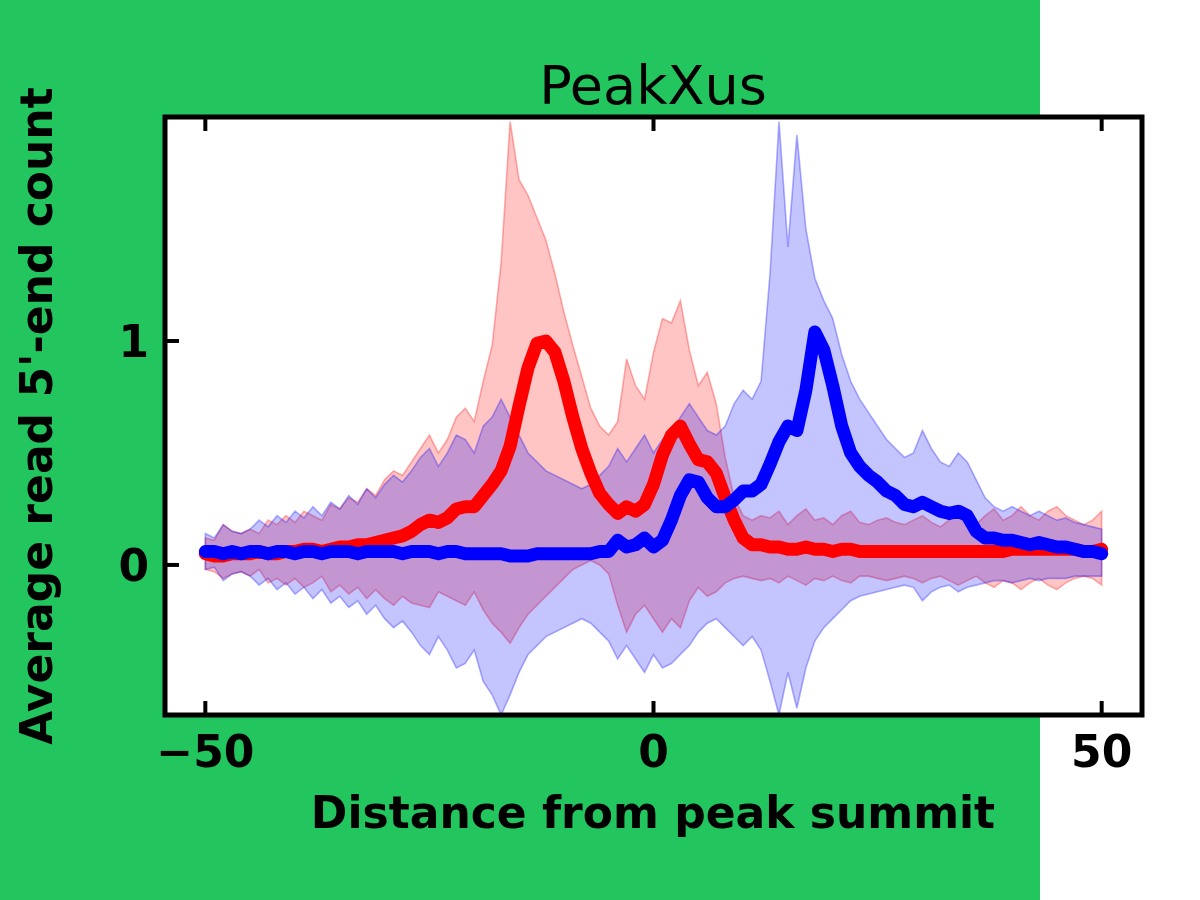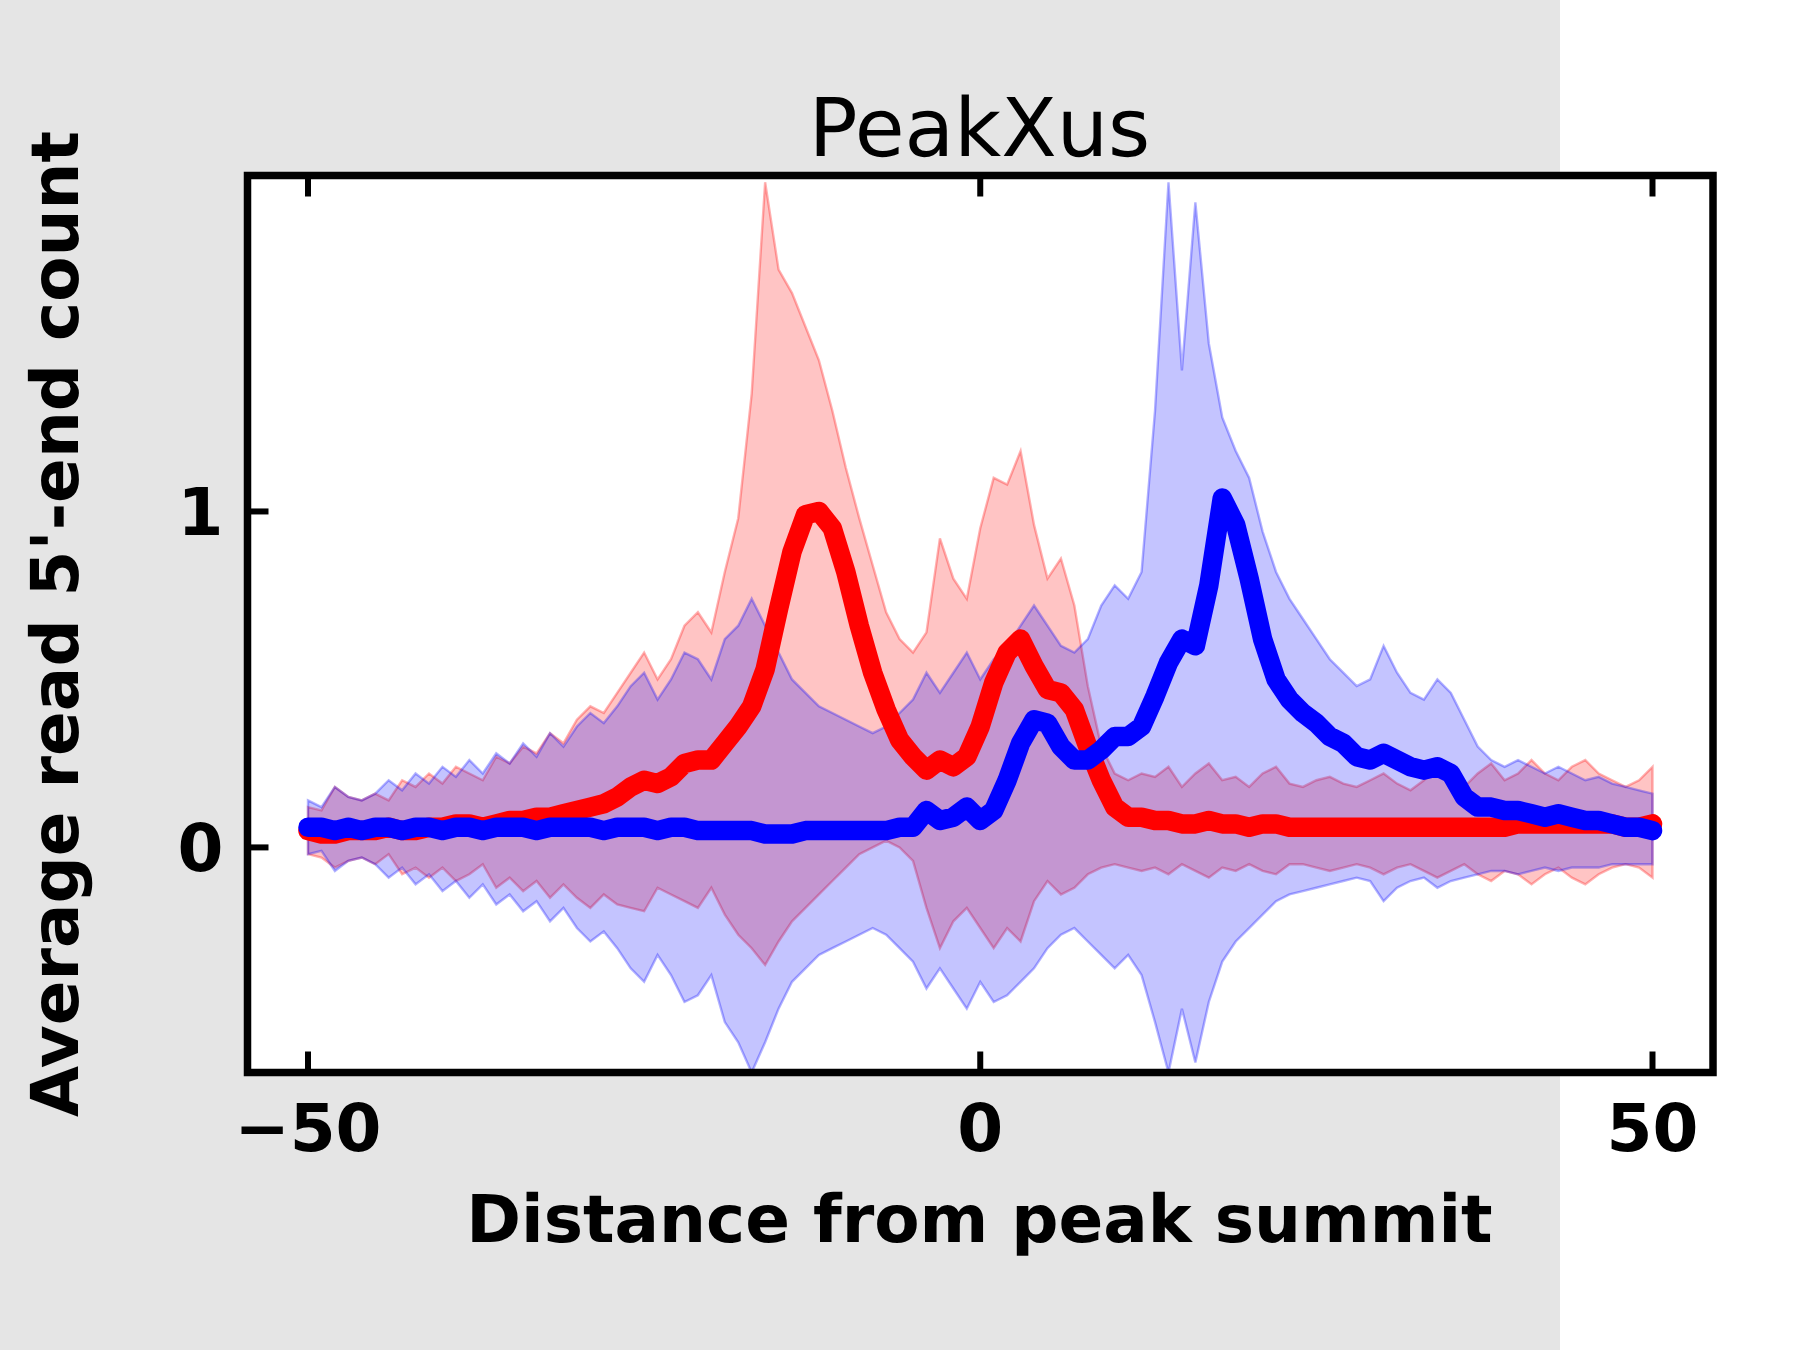--- a/index.html
+++ b/index.html
@@ -10,21 +10,21 @@
   body {
     width: 1200px;
     height: 900px;
     font-family: "DejaVu Sans", sans-serif;
     overflow: hidden;
   }
   #figure {
     position: relative;
     width: 1040px;
     height: 900px;
-    background: #e5e5e5;
+    background: #22c55e;
   }
   #plot-svg {
     position: absolute;
     left: 0;
     top: 0;
     width: 1200px;
     height: 900px;
     display: block;
   }
   .axis-title-x, .axis-title-y {

